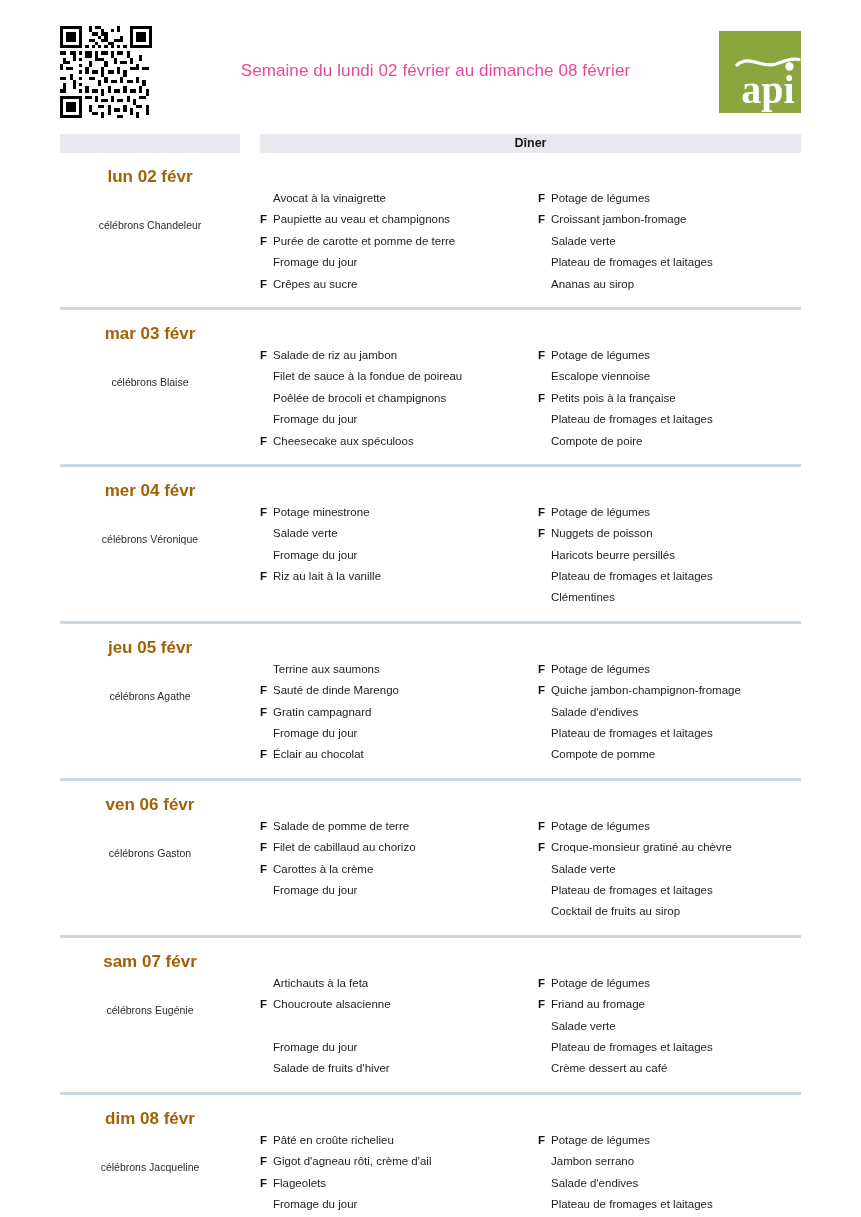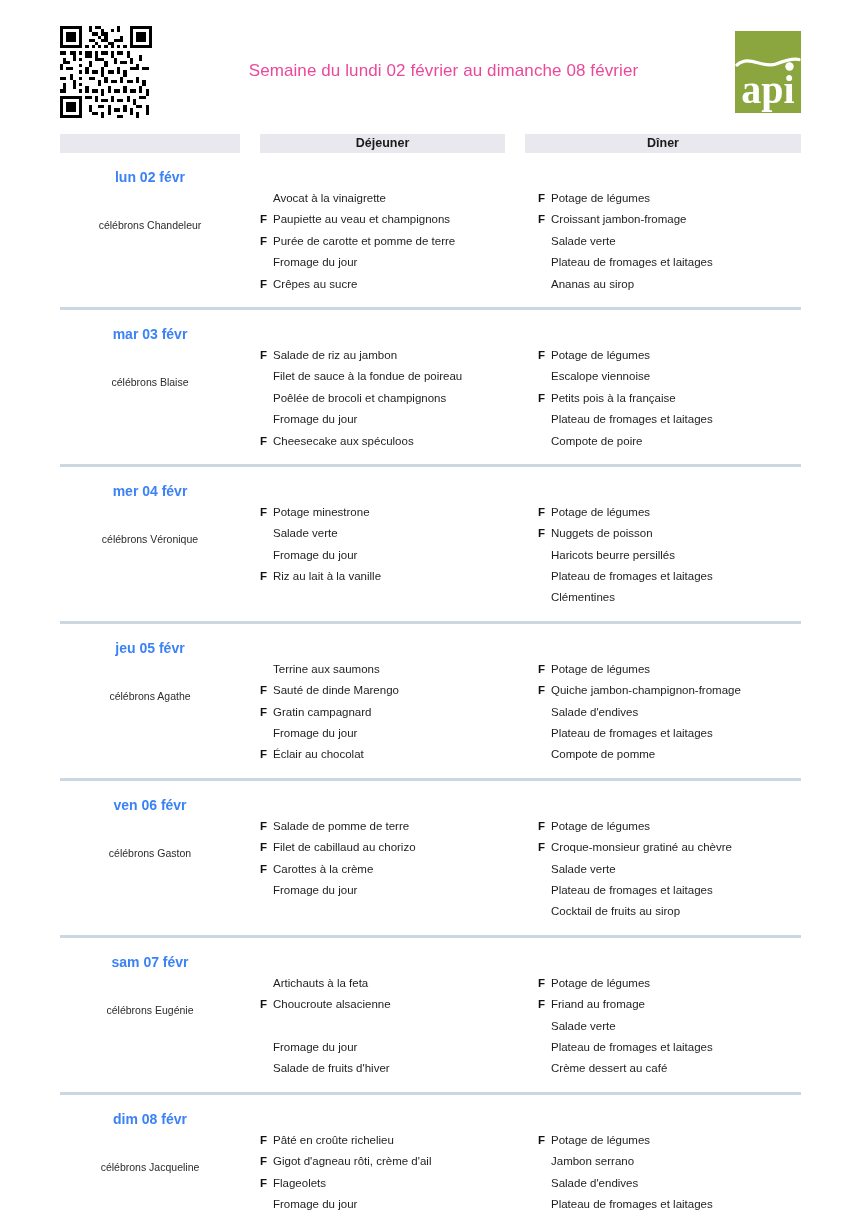--- a/index.html
+++ b/index.html
@@ -50,20 +50,21 @@
     padding-bottom: 2px;
   }
 
   .logo {
     flex: 0 0 66px;
     width: 66px;
     height: 82px;
     position: relative;
     background: #8ba63f;
     display: block;
+    padding-left: 16px;
   }
   .logo svg { display: block; width: 66px; height: 82px; }
 
   
   .col-head-row {
     display: flex;
     gap: 20px;
     margin-top: 6px;
   }
   .col-head {
@@ -88,23 +89,23 @@
     border-bottom: 3px solid #ccd8e1;
   }
   .day-block.last { border-bottom: none; }
 
   .col-day {
     flex: 0 0 180px;
     position: relative;
     text-align: center;
   }
   .day-name {
-    font-size: 14px;
+    font-size: 17px;
     font-weight: bold;
-    color: #3b82f6;
+    color: #a16207;
     line-height: 16px;
     margin-top: 2px;
   }
   .day-note {
     font-size: 10.5px;
     color: #2b2b2b;
     line-height: 14px;
     margin-top: 33px;
   }
 
@@ -277,21 +278,20 @@
         <rect x="0" y="0" width="66" height="82" fill="#8ba63f"></rect>
         <path d="M2 34 C14 23, 28 38, 41 33 C50 29.5, 58 27, 64 28.5" stroke="#ffffff" stroke-width="3.2" fill="none" stroke-linecap="round"></path>
         <circle cx="54.5" cy="35.5" r="4.2" fill="#ffffff"></circle>
         <text x="33" y="72" fill="#ffffff" font-family="'Liberation Serif', serif" font-size="40" font-weight="bold" text-anchor="middle">api</text>
       </svg>
     </div>
   </div>
 
   <div class="col-head-row">
     <div class="col-head ch-day"></div>
-    <div class="col-head ch-lunch">Déjeuner</div>
     <div class="col-head ch-dinner">Dîner</div>
   </div>
 
   <div id="days-container">
       <div class="day-block">
         <div class="col-day">
           <div class="day-name">lun 02 févr</div>
           <div class="day-note">célébrons Chandeleur</div>
         </div>
         <div class="col-meal col-lunch">

